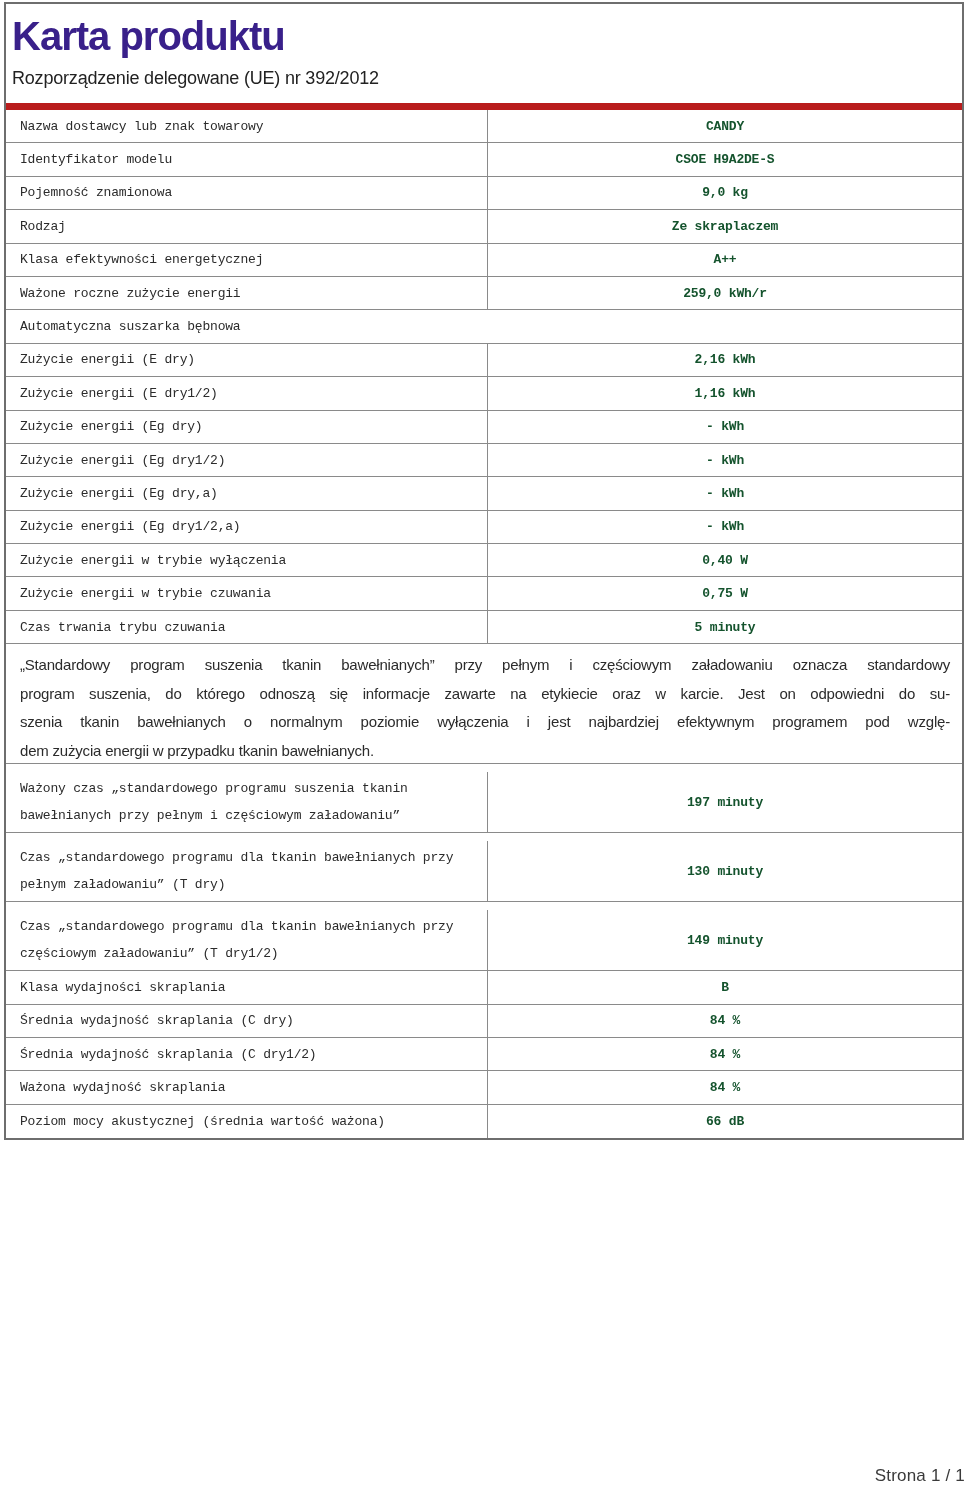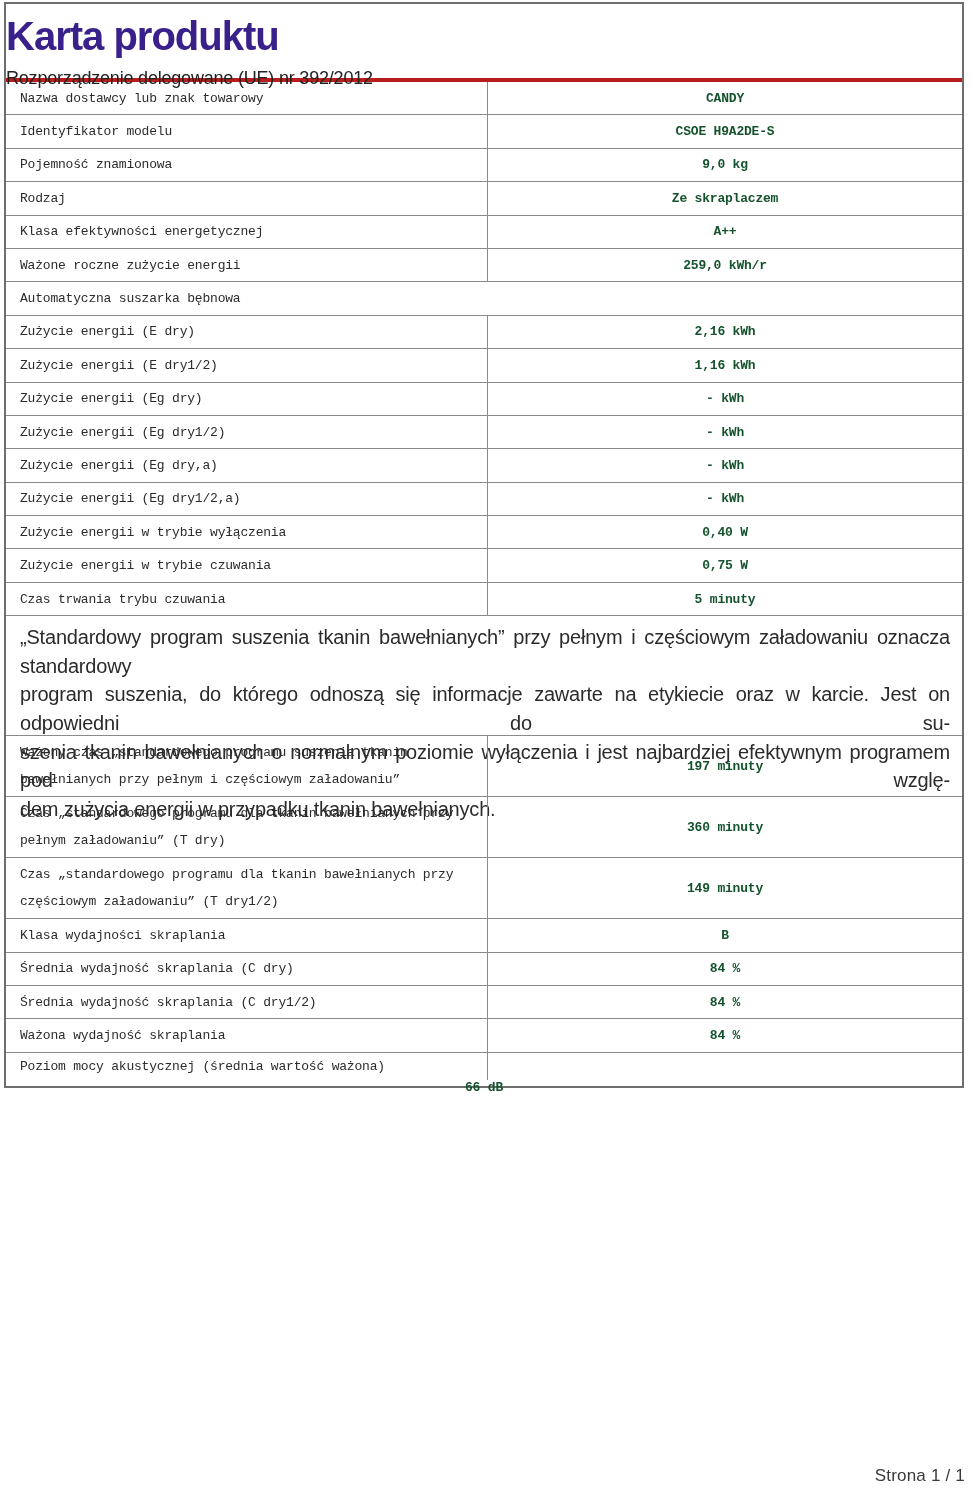--- a/index.html
+++ b/index.html
@@ -24,24 +24,24 @@
     position: absolute;
     left: 4px;
     top: 2px;
     width: 960px;
     border: 2px solid #6e6e6e;
     box-sizing: border-box;
     background: #ffffff;
   }
   
   .header-block {
-    height: 78px;
-    box-sizing: border-box;
-    border-bottom: 4px solid #b91c1c;
-    padding: 9px 14px 0 0;
+    height: 106px;
+    box-sizing: border-box;
+    border-bottom: 7px solid #b91c1c;
+    padding: 9px 14px 0 6px;
   }
   .page-title {
     font-size: 40px;
     font-weight: bold;
     color: #39208a;
     letter-spacing: -1px;
     line-height: 46px;
     white-space: nowrap;
   }
   .page-subtitle {
@@ -51,22 +51,22 @@
     letter-spacing: -0.2px;
   }
   
   .row {
     display: flex;
     align-items: stretch;
     height: 33.4px;
     box-sizing: border-box;
     border-bottom: 1px solid #8a8a8a;
   }
-  .row:last-child { border-bottom: none; flex-direction: column; }
-  .row.tall { height: 61px; }
+  .row:last-child { border-bottom: none; }
+  .row.tall { height: 61px; margin-top: 8px; }
   .row.para {
     height: 120px;
     display: block;
     padding: 7px 12px 0 14px;
   }
   .cell {
     box-sizing: border-box;
     font-size: 13px;
     letter-spacing: -0.2px;
     font-family: Liberation Mono, monospace;
@@ -88,21 +88,21 @@
   .cell.value {
     flex: 1;
     display: flex;
     align-items: center;
     justify-content: center;
     font-weight: bold;
     color: #14532d;
     text-align: center;
   }
   .pline {
-    font-size: 20px;
+    font-size: 15px;
     line-height: 28.6px;
     color: #2b2b2b;
     letter-spacing: -0.2px;
     text-align: justify;
     text-align-last: justify;
   }
   .pline.last {
     text-align-last: left;
   }
   
@@ -196,21 +196,21 @@
           <div class="pline">program suszenia, do którego odnoszą się informacje zawarte na etykiecie oraz w karcie. Jest on odpowiedni do su-</div>
           <div class="pline">szenia tkanin bawełnianych o normalnym poziomie wyłączenia i jest najbardziej efektywnym programem pod wzglę-</div>
           <div class="pline last">dem zużycia energii w przypadku tkanin bawełnianych.</div>
         </div>
         <div class="row tall">
           <div class="cell label">Ważony czas „standardowego programu suszenia tkanin bawełnianych przy pełnym i częściowym załadowaniu”</div>
           <div class="cell value">197 minuty</div>
         </div>
         <div class="row tall">
           <div class="cell label">Czas „standardowego programu dla tkanin bawełnianych przy pełnym załadowaniu” (T dry)</div>
-          <div class="cell value">360 minuty</div>
+          <div class="cell value">130 minuty</div>
         </div>
         <div class="row tall">
           <div class="cell label">Czas „standardowego programu dla tkanin bawełnianych przy częściowym załadowaniu” (T dry1/2)</div>
           <div class="cell value">149 minuty</div>
         </div>
         <div class="row">
           <div class="cell label">Klasa wydajności skraplania</div>
           <div class="cell value">B</div>
         </div>
         <div class="row">

